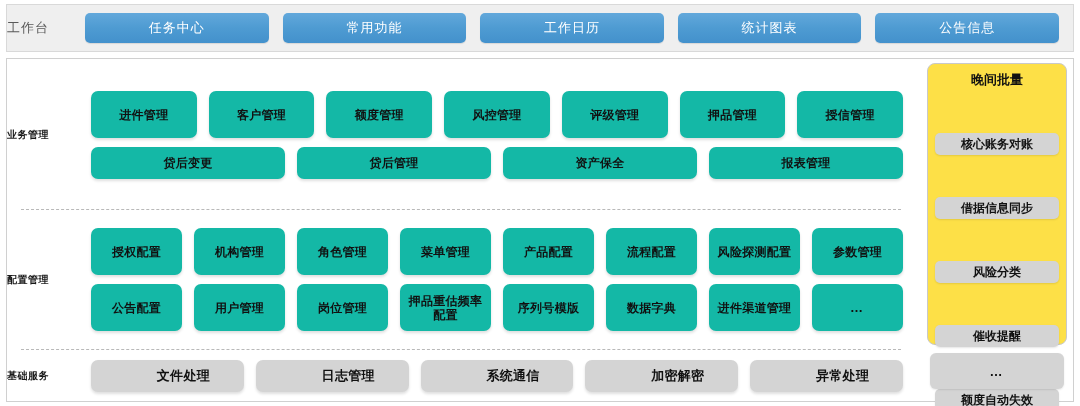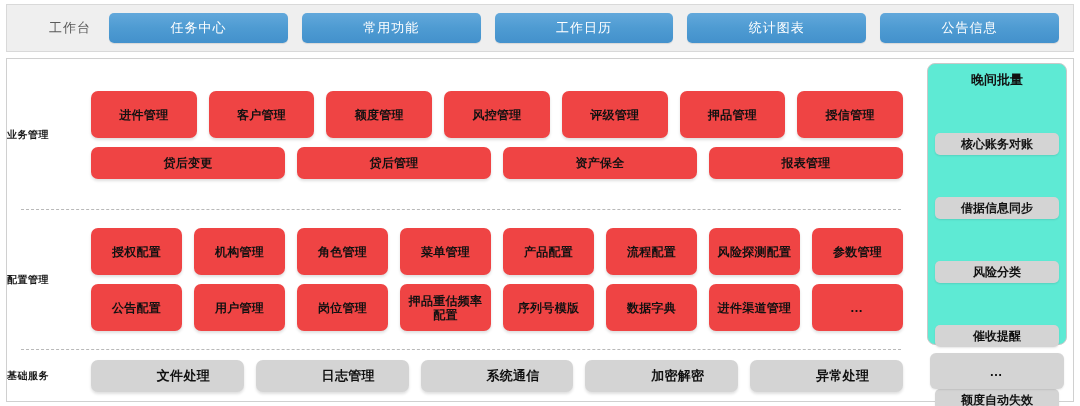--- a/index.html
+++ b/index.html
@@ -29,26 +29,25 @@
     width: 1068px;
     height: 48px;
     background: #efefef;
     border: 1px solid #d9d9d9;
     box-sizing: border-box;
     display: flex;
     align-items: center;
   }
   .workbench-label {
     width: 78px;
-    text-align: center;
+    text-align: left;
     font-size: 13px;
     color: #5a5a5a;
     letter-spacing: 1px;
     flex: none;
-    padding-left: 24px;
   }
   .topbar-btns {
     display: flex;
     flex: 1;
     align-items: center;
     padding-right: 14px;
     gap: 14px;
   }
   .top-btn {
     flex: 1;
@@ -117,21 +116,21 @@
   }
   .row {
     display: flex;
     gap: 12px;
   }
 
   .tile {
     flex: 1;
     height: 47px;
     border-radius: 7px;
-    background: #ef4444;
+    background: #14b8a6;
     color: #111111;
     font-size: 12px;
     font-weight: bold;
     letter-spacing: 0.3px;
     display: flex;
     align-items: center;
     justify-content: center;
     text-align: center;
     line-height: 14px;
     box-shadow: 0 2px 3px rgba(0,0,0,0.13);
@@ -169,21 +168,21 @@
   }
   .batch-card {
     position: absolute;
     left: 0;
     top: 0;
     width: 140px;
     height: 282px;
     border: 1px solid #c9c9c9;
     border-radius: 8px;
     box-sizing: border-box;
-    background: #5eead4;
+    background: #fde047;
     padding: 5px 7px 6px 7px;
     display: flex;
     flex-direction: column;
     gap: 4px;
   }
   .batch-title {
     text-align: center;
     font-size: 13px;
     font-weight: bold;
     color: #111111;

